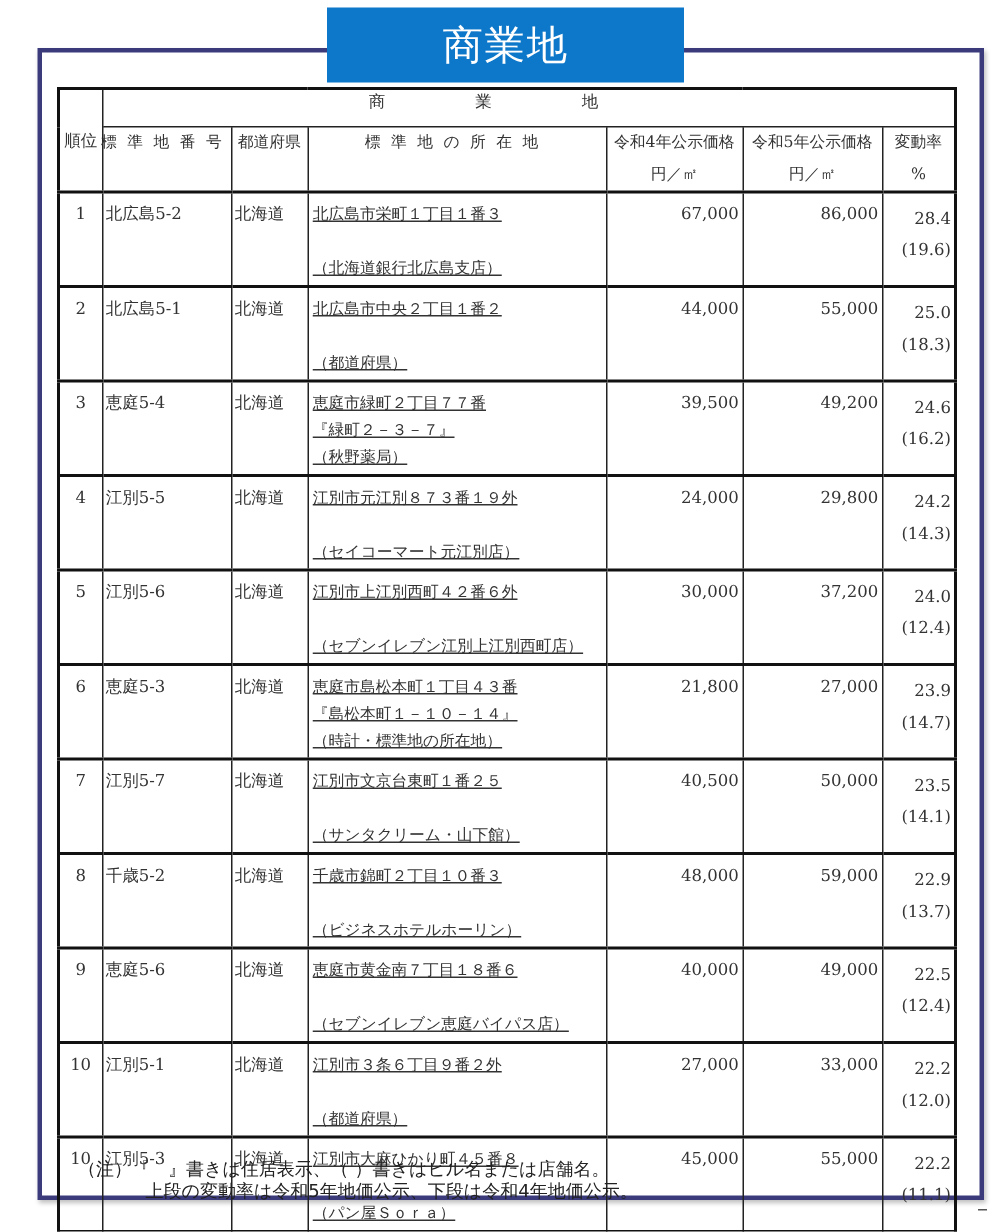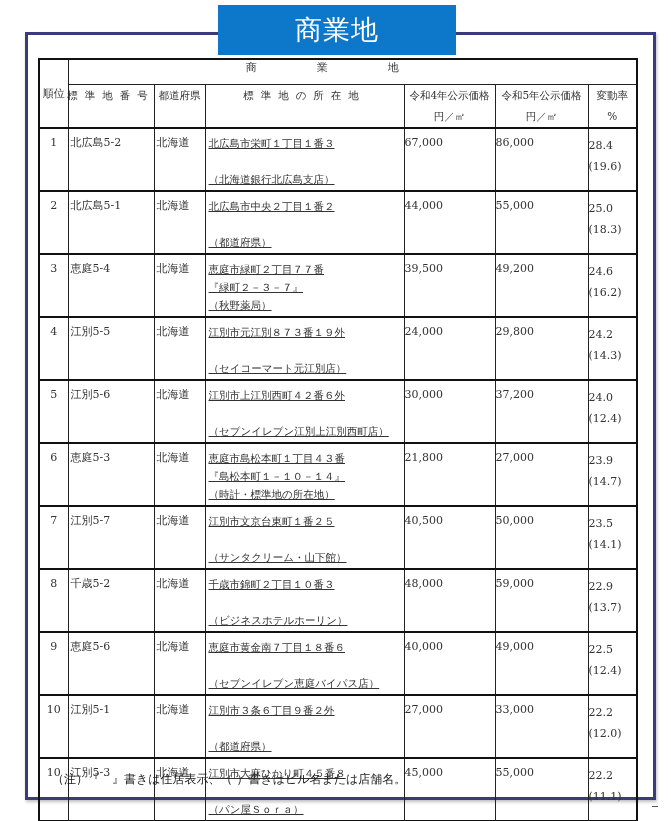--- a/index.html
+++ b/index.html
@@ -20,22 +20,22 @@
   .hdr-rank { text-align: center; vertical-align: middle !important; font-size: 11px; }
   .hcell { display: flex; flex-direction: column; align-items: center; }
   .hcell .l1 { height: 20px; line-height: 20px; font-size: 10.5px; white-space: nowrap; }
   .hcell .l2 { height: 20px; line-height: 22px; font-size: 10.5px; }
   .spaced { letter-spacing: 7px; }
   tr.data td { height: 55px; border-top: 2px solid #111; }
   .rank { text-align: center; padding-top: 6px !important; line-height: 16px; }
   .code, .pref { padding: 6px 2px 0 2px !important; line-height: 16px; white-space: nowrap; }
   .addr { padding: 6px 2px 0 3px !important; line-height: 17px; white-space: nowrap; font-size: 10.5px; text-decoration: underline; }
   .addr .line { height: 18px; }
-  .num { padding: 6px 2px 0 0 !important; line-height: 16px; }
-  .rate { text-align: left; padding: 6px 2px 0 0 !important; line-height: 21px; }
+  .num { text-align: right; padding: 6px 2px 0 0 !important; line-height: 16px; }
+  .rate { text-align: right; padding: 6px 2px 0 0 !important; line-height: 21px; }
   .note { position: absolute; left: 52px; top: 772px; font-family: "DejaVu Sans", "Liberation Sans", sans-serif;
           font-size: 12px; color: #222; line-height: 15px; }
   .note .n2 { padding-left: 45px; }
   .tick { position: absolute; left: 652px; top: 806px; width: 6px; height: 1px; background: #555; }
 </style>
 </head>
 <body>
 
 <div class="frame"></div>
 <div class="title-box">商業地</div>
@@ -264,14 +264,15 @@
         <td class="rate">
           <div>22.2</div>
           <div>(11.1)</div>
         </td>
       </tr>
     </tbody>
 </table>
 
 <div class="note">
   <div>（注）『　』書きは住居表示、（ ）書きはビル名または店舗名。</div>
+  <div class="n2">上段の変動率は令和5年地価公示、下段は令和4年地価公示。</div>
 </div>
 <div class="tick"></div>
 
 </body></html>

